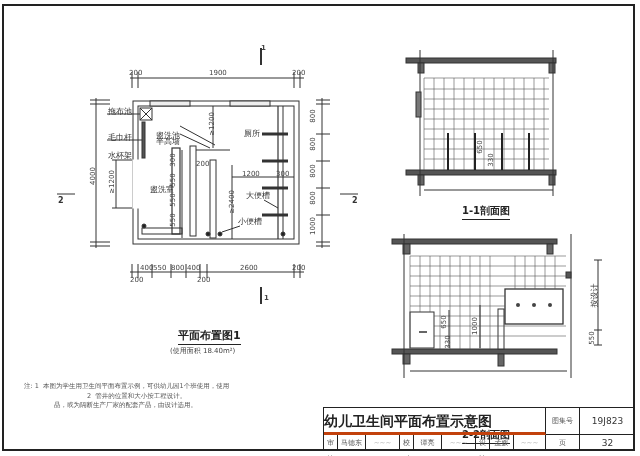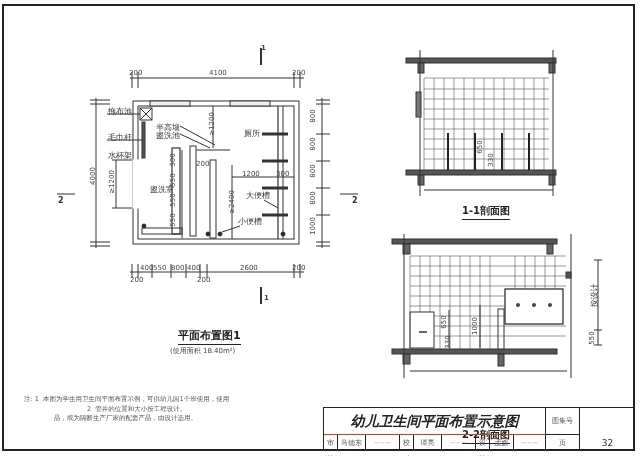--- a/index.html
+++ b/index.html
@@ -4,24 +4,24 @@
 <style>
   html,body{margin:0;padding:0;background:#fff;}
   body{width:640px;height:456px;position:relative;overflow:hidden;font-family:"DejaVu Sans",sans-serif;color:#222;}
   .frame{position:absolute;left:2px;top:4px;width:633px;height:447px;border:2px solid #222;box-sizing:border-box;}
   svg{position:absolute;left:0;top:0;}
   .t{position:absolute;white-space:nowrap;font-family:"DejaVu Sans",sans-serif;}
   .small{font-size:7px;color:#444;}
   .lbl{font-size:8px;color:#333;}
   .title-plan{font-size:11px;font-weight:bold;border-bottom:1px solid #222;padding-bottom:1px;}
   .sec-title{font-size:10px;font-weight:bold;border-bottom:1px solid #222;padding-bottom:1px;}
-  .notes{position:absolute;left:24px;top:395px;font-size:6.5px;line-height:9.5px;color:#555;}
+  .notes{position:absolute;left:24px;top:382px;font-size:6.5px;line-height:9.5px;color:#555;}
   .notes div{white-space:nowrap;}
   .tb{position:absolute;left:323px;top:407px;width:312px;height:44px;border:1px solid #222;box-sizing:border-box;}
-  .tb-main{position:absolute;left:0;top:0;width:222px;height:27px;border-right:1px solid #222;border-bottom:1px solid #c2410c;font-size:14px;font-weight:bold;text-align:center;line-height:27px;box-sizing:border-box;font-style:italic;}
+  .tb-main{position:absolute;left:0;top:0;width:222px;height:27px;border-right:1px solid #222;border-bottom:3px solid #c2410c;font-size:14px;font-weight:bold;text-align:left;line-height:27px;box-sizing:border-box;}
   .tb-cell{position:absolute;border-right:1px solid #222;box-sizing:border-box;font-size:7px;text-align:center;color:#555;}
 </style>
 </head>
 <body>
 
 <div class="frame"></div>
 
 <svg width="640" height="456">
   <g stroke="#333" fill="none" stroke-width="1">
 
@@ -211,21 +211,21 @@
       <circle cx="550" cy="305" r="2"></circle>
   </g>
 </svg>
 
 <div class="t small" style="left:261px;top:44px;font-weight:bold;">1</div>
 <div class="t small" style="left:264px;top:294px;font-weight:bold;">1</div>
 <div class="t lbl" style="left:58px;top:196px;font-weight:bold;">2</div>
 <div class="t lbl" style="left:352px;top:196px;font-weight:bold;">2</div>
 
 <div class="t small" style="left:129px;top:69px;">200</div>
-<div class="t small" style="left:209px;top:69px;">4100</div>
+<div class="t small" style="left:209px;top:69px;">1900</div>
 <div class="t small" style="left:292px;top:69px;">200</div>
 
 <div class="t small" style="left:130px;top:276px;">200</div>
 <div class="t small" style="left:140px;top:264px;">400</div>
 <div class="t small" style="left:153px;top:264px;">550</div>
 <div class="t small" style="left:171px;top:264px;">800</div>
 <div class="t small" style="left:187px;top:264px;">400</div>
 <div class="t small" style="left:197px;top:276px;">200</div>
 <div class="t small" style="left:240px;top:264px;">2600</div>
 <div class="t small" style="left:292px;top:264px;">200</div>
@@ -244,21 +244,21 @@
 <div class="t small" style="left:276px;top:170px;">300</div>
 <div class="t small" style="left:196px;top:160px;">200</div>
 <div class="t small" style="left:166px;top:156px;transform:rotate(-90deg);">300</div>
 <div class="t small" style="left:166px;top:176px;transform:rotate(-90deg);">550</div>
 <div class="t small" style="left:166px;top:196px;transform:rotate(-90deg);">550</div>
 <div class="t small" style="left:166px;top:216px;transform:rotate(-90deg);">550</div>
 
 <div class="t lbl" style="left:108px;top:106px;">拖布池</div>
 <div class="t lbl" style="left:108px;top:132px;">毛巾杆</div>
 <div class="t lbl" style="left:108px;top:150px;">水杯架</div>
-<div class="t lbl" style="left:156px;top:122px;">半高墙</div>
+<div class="t lbl" style="left:156px;top:136px;">半高墙</div>
 <div class="t lbl" style="left:156px;top:130px;">盥洗池</div>
 <div class="t lbl" style="left:150px;top:184px;">盥洗室</div>
 <div class="t lbl" style="left:244px;top:128px;">厕所</div>
 <div class="t lbl" style="left:246px;top:190px;">大便槽</div>
 <div class="t lbl" style="left:238px;top:216px;">小便槽</div>
 
 <div class="t title-plan" style="left:178px;top:328px;">平面布置图1</div>
 <div class="t small" style="left:170px;top:346px;">(使用面积 18.40m²)</div>
 
 <div class="t small" style="left:473px;top:143px;transform:rotate(-90deg);">650</div>
@@ -274,20 +274,21 @@
 
 <div class="notes">
   <div><span>注:</span> <span>1</span>&nbsp;&nbsp;<span>本图为学生用卫生间平面布置示例，可供幼儿园1个班使用，使用</span></div>
   <div style="padding-left:20px;text-align:center;"><span>2</span>&nbsp;&nbsp;<span>管井的位置和大小按工程设计。</span></div>
   <div style="padding-left:30px;">品，或为隔断生产厂家的配套产品，由设计选用。</div>
 </div>
 
 <div class="tb">
   <div class="tb-main">幼儿卫生间平面布置示意图</div>
   <div class="tb-cell" style="left:222px;top:0;width:34px;height:27px;line-height:27px;border-bottom:1px solid #222;">图集号</div>
+  <div class="tb-cell" style="left:256px;top:0;width:55px;height:27px;line-height:27px;border-right:none;border-bottom:1px solid #222;font-size:9px;color:#333;">19J823</div>
   <div class="tb-cell" style="left:0;top:27px;width:14px;height:16px;line-height:16px;">审核</div>
   <div class="tb-cell" style="left:14px;top:27px;width:28px;height:16px;line-height:16px;">马德东</div>
   <div class="tb-cell" style="left:42px;top:27px;width:34px;height:16px;line-height:16px;color:#aaa;">~~~</div>
   <div class="tb-cell" style="left:76px;top:27px;width:14px;height:16px;line-height:16px;">校对</div>
   <div class="tb-cell" style="left:90px;top:27px;width:28px;height:16px;line-height:16px;">谭亮</div>
   <div class="tb-cell" style="left:118px;top:27px;width:34px;height:16px;line-height:16px;color:#aaa;">~~~</div>
   <div class="tb-cell" style="left:152px;top:27px;width:14px;height:16px;line-height:16px;">设计</div>
   <div class="tb-cell" style="left:166px;top:27px;width:24px;height:16px;line-height:16px;">孟媛</div>
   <div class="tb-cell" style="left:190px;top:27px;width:32px;height:16px;line-height:16px;color:#aaa;">~~~</div>
   <div class="tb-cell" style="left:222px;top:27px;width:34px;height:16px;line-height:16px;">页</div>

